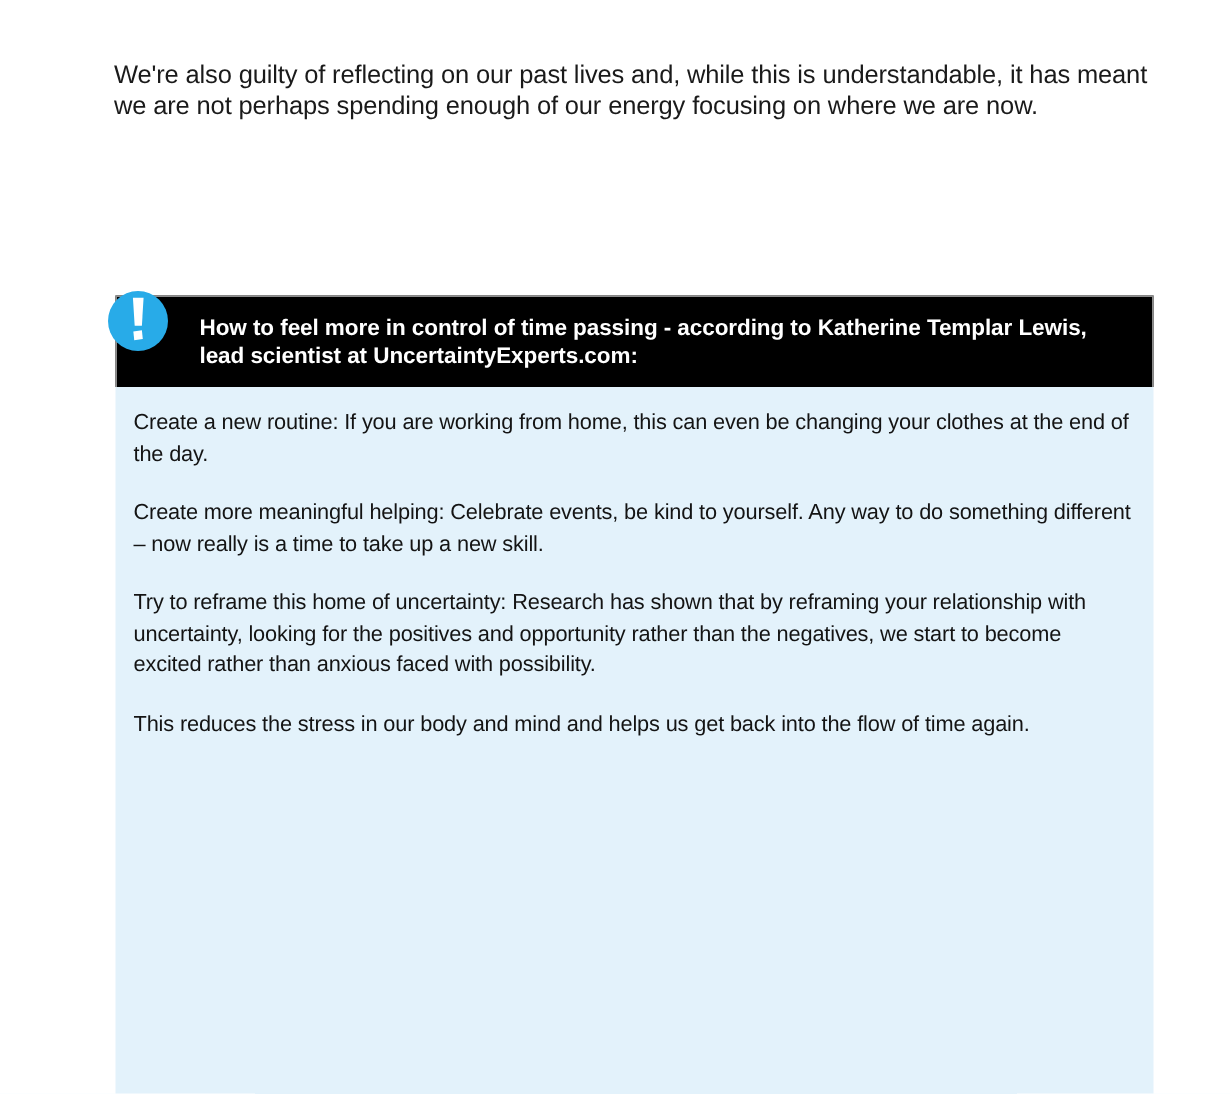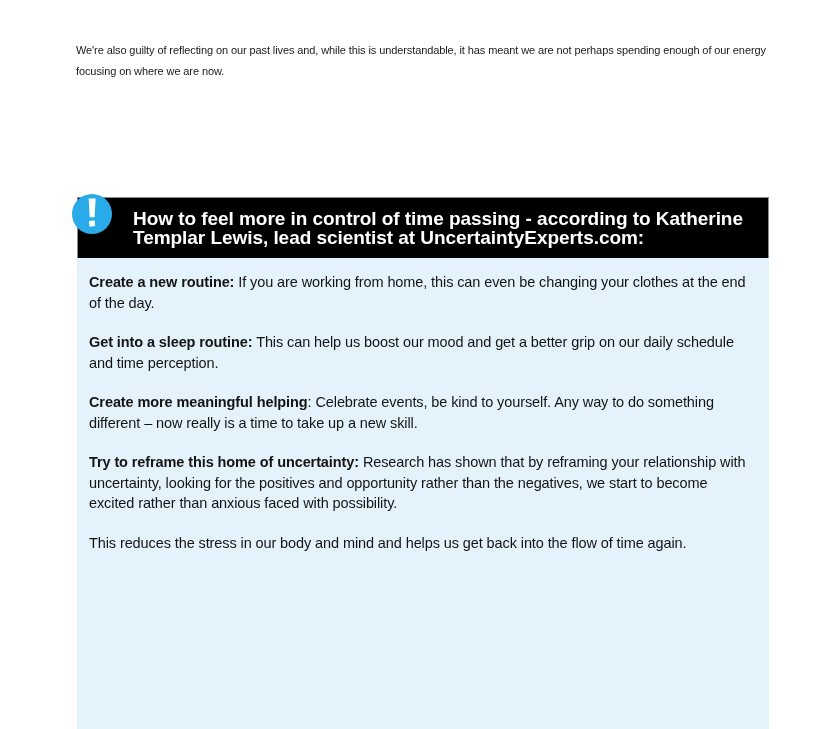--- a/index.html
+++ b/index.html
@@ -24,21 +24,21 @@
   }
 
   
   .article {
     position: absolute;
     left: 76px;
     top: 40px;
     width: 692px;
   }
   .para {
-    font-size: 11px;
+    font-size: 17px;
     line-height: 20.5px;
     color: #1a1a1a;
     margin: 0 0 20px 0;
     letter-spacing: -0.1px;
   }
   .para:last-child { margin-bottom: 0; }
 
   
   .callout {
     position: absolute;
@@ -62,21 +62,21 @@
   .callout-icon {
     position: absolute;
     left: -7px;
     top: -5px;
     width: 42px;
     height: 42px;
   }
   .callout-icon svg { display: block; width: 42px; height: 42px; }
 
   .callout-title {
-    font-size: 19px;
+    font-size: 15px;
     line-height: 19px;
     font-weight: bold;
     color: #ffffff;
     letter-spacing: -0.05px;
   }
 
   .callout-body {
     background: #e3f2fb;
     box-sizing: border-box;
     padding: 14px 13px 10px 12px;
@@ -84,21 +84,21 @@
   }
 
   .tip {
     font-size: 14.5px;
     line-height: 20.5px;
     color: #141414;
     margin: 0 0 19px 0;
     letter-spacing: -0.1px;
   }
   .tip:last-child { margin-bottom: 0; }
-  .tip b { font-weight: bold; }
+  .tip b { font-weight: normal; }
   .tip-plain { margin-bottom: 0; }
 </style>
 </head>
 <body>
 
 <div class="page">
 
   <div class="article">
     <p class="para">We're also guilty of reflecting on our past lives and, while this is understandable, it has meant we are not perhaps spending enough of our energy focusing on where we are now.</p>
   </div>
@@ -115,23 +115,20 @@
       </span>
       <div class="callout-title">How to feel more in control of time passing - according to Katherine Templar Lewis, lead scientist at UncertaintyExperts.com:</div>
     </div>
 
     <div class="callout-body">
 
       <p class="tip">
         <b>Create a new routine:</b><span> If you are working from home, this can even be changing your clothes at the end of the day.</span>
       </p>
 
-      <p class="tip">
-        <b>Get into a sleep routine:</b><span> This can help us boost our mood and get a better grip on our daily schedule and time perception.</span>
-      </p>
 
 
       <p class="tip">
         <b>Create more meaningful helping</b><span>: Celebrate events, be kind to yourself. Any way to do something different – now really is a time to take up a new skill.</span>
       </p>
 
 
 
       <p class="tip">
         <b>Try to reframe this home of uncertainty:</b><span> Research has shown that by reframing your relationship with uncertainty, looking for the positives and opportunity rather than the negatives, we start to become excited rather than anxious faced with possibility.</span>

